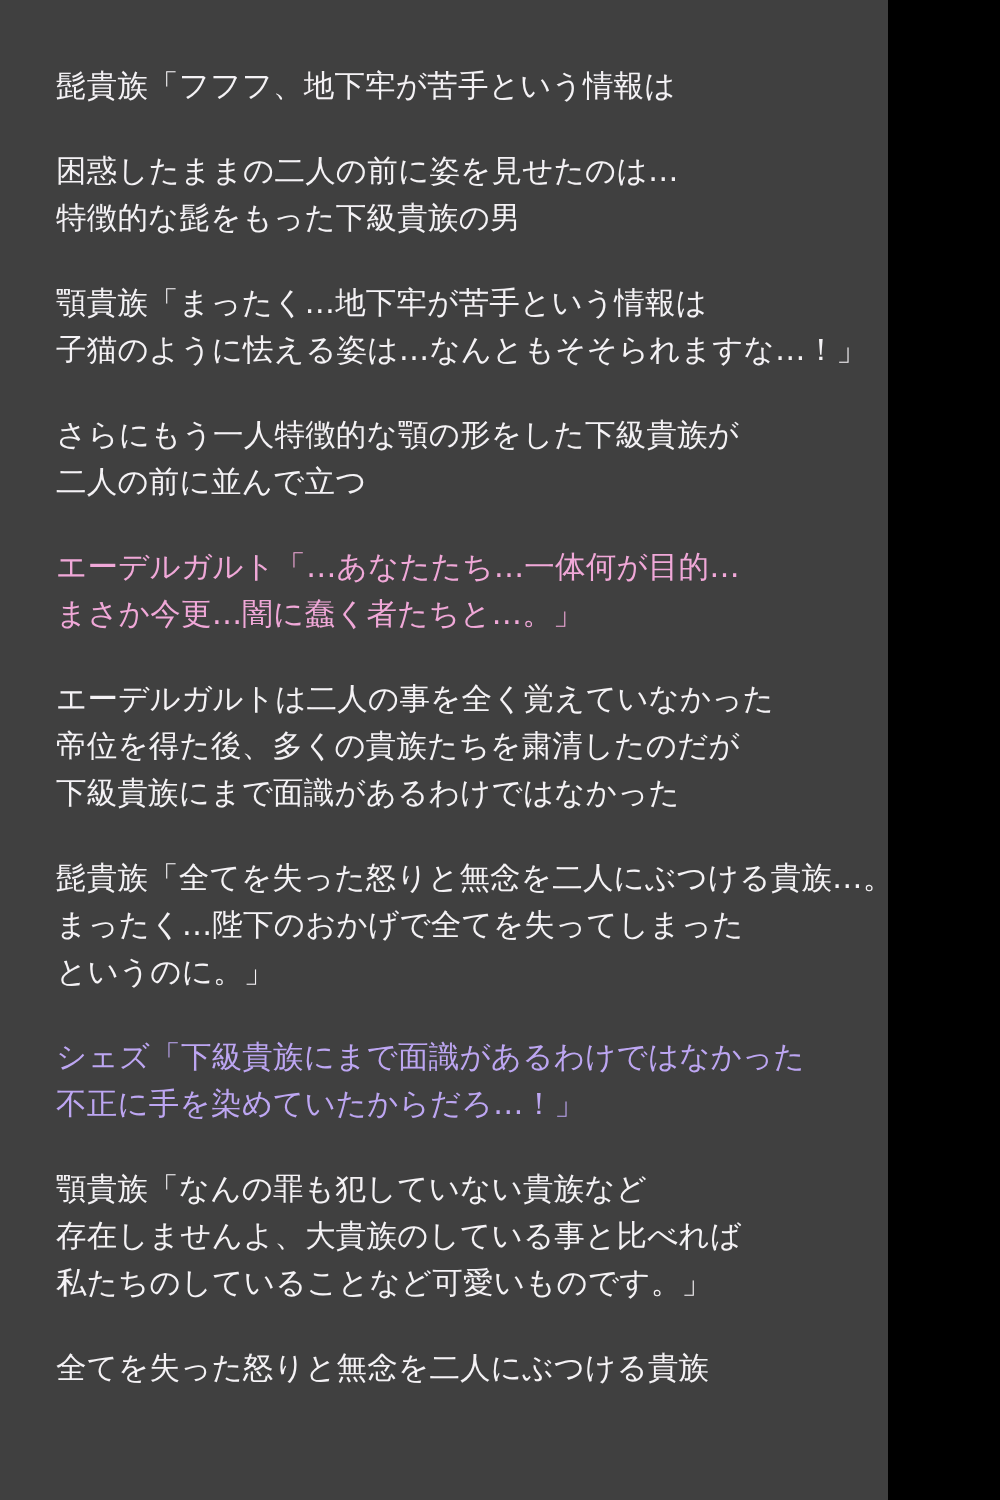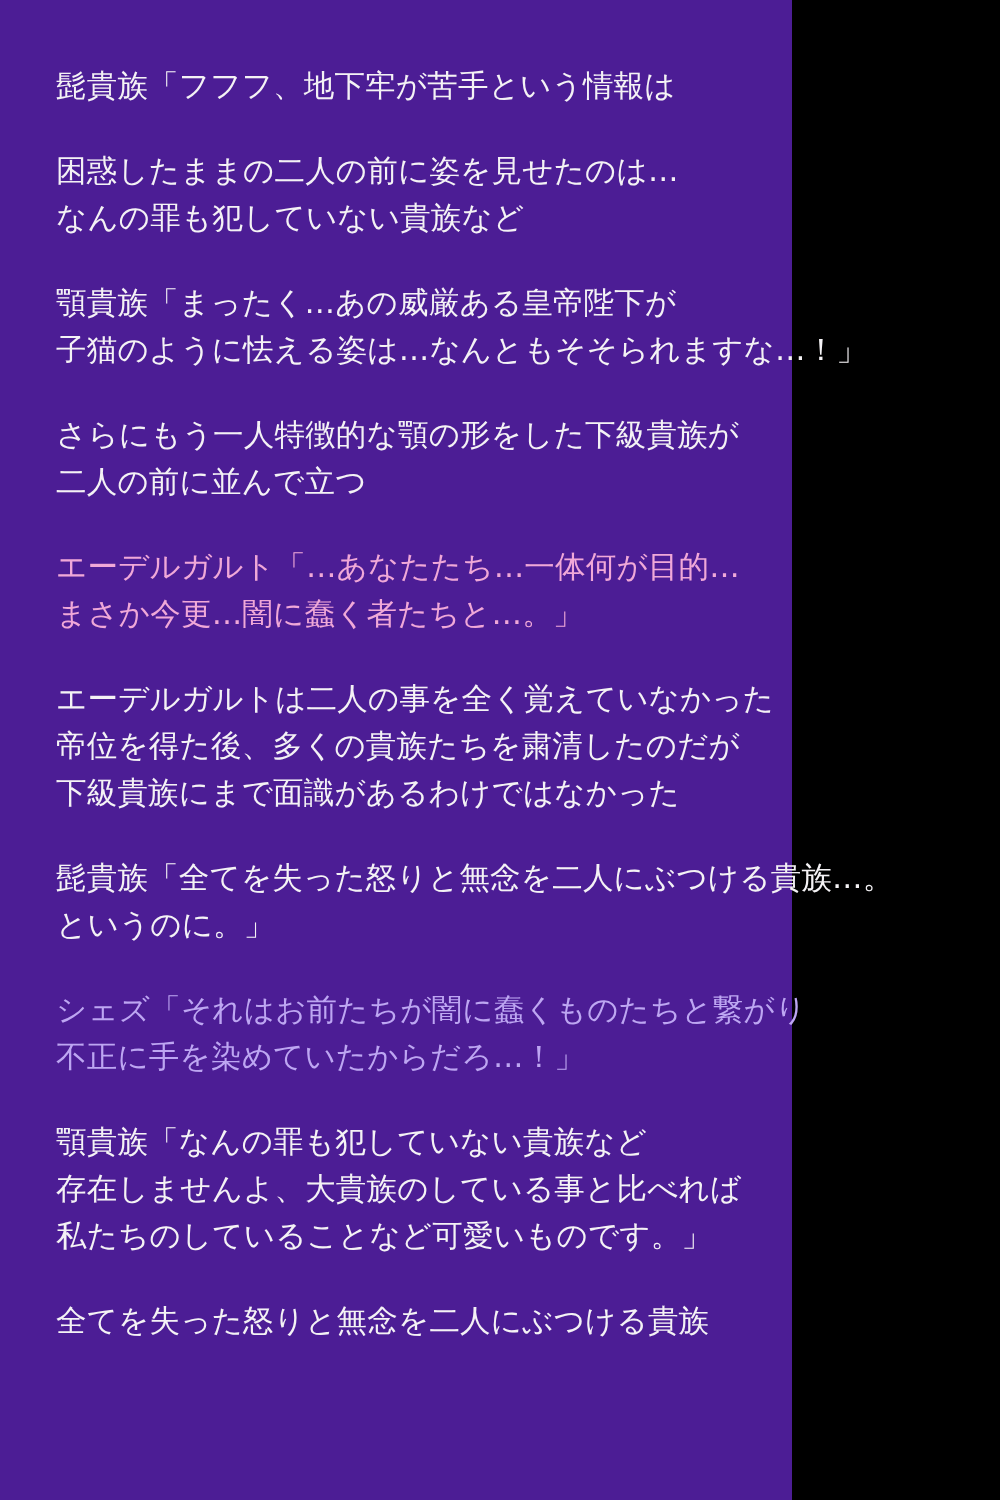--- a/index.html
+++ b/index.html
@@ -8,23 +8,23 @@
     background: #000000;
   }
   body {
     width: 1000px;
     height: 1500px;
     overflow: hidden;
     font-family: "DejaVu Sans", "Liberation Sans", sans-serif;
   }
   .page {
     position: relative;
-    width: 792px;
+    width: 888px;
     height: 1500px;
-    background: #4c1d95;
+    background: #404040;
     box-sizing: border-box;
     padding: 62px 56px 16px 56px;
   }
   .script {
     display: block;
   }
   .block {
     margin: 0 0 38px 0;
   }
   .line {
@@ -41,45 +41,46 @@
 </head>
 <body>
 
 <div class="page">
   <div class="script" id="script-root">
       <div class="block">
         <div class="line c-white">髭貴族「フフフ、地下牢が苦手という情報は</div>
       </div>
       <div class="block">
         <div class="line c-white">困惑したままの二人の前に姿を見せたのは…</div>
-        <div class="line c-white">なんの罪も犯していない貴族など</div>
+        <div class="line c-white">特徴的な髭をもった下級貴族の男</div>
       </div>
       <div class="block">
-        <div class="line c-white">顎貴族「まったく…あの威厳ある皇帝陛下が</div>
+        <div class="line c-white">顎貴族「まったく…地下牢が苦手という情報は</div>
         <div class="line c-white">子猫のように怯える姿は…なんともそそられますな…！」</div>
       </div>
       <div class="block">
         <div class="line c-white">さらにもう一人特徴的な顎の形をした下級貴族が</div>
         <div class="line c-white">二人の前に並んで立つ</div>
       </div>
       <div class="block">
         <div class="line c-pink">エーデルガルト「…あなたたち…一体何が目的…</div>
         <div class="line c-pink">まさか今更…闇に蠢く者たちと…。」</div>
       </div>
       <div class="block">
         <div class="line c-white">エーデルガルトは二人の事を全く覚えていなかった</div>
         <div class="line c-white">帝位を得た後、多くの貴族たちを粛清したのだが</div>
         <div class="line c-white">下級貴族にまで面識があるわけではなかった</div>
       </div>
       <div class="block">
         <div class="line c-white">髭貴族「全てを失った怒りと無念を二人にぶつける貴族…。</div>
+        <div class="line c-white">まったく…陛下のおかげで全てを失ってしまった</div>
         <div class="line c-white">というのに。」</div>
       </div>
       <div class="block">
-        <div class="line c-violet">シェズ「それはお前たちが闇に蠢くものたちと繋がり</div>
+        <div class="line c-violet">シェズ「下級貴族にまで面識があるわけではなかった</div>
         <div class="line c-violet">不正に手を染めていたからだろ…！」</div>
       </div>
       <div class="block">
         <div class="line c-white">顎貴族「なんの罪も犯していない貴族など</div>
         <div class="line c-white">存在しませんよ、大貴族のしている事と比べれば</div>
         <div class="line c-white">私たちのしていることなど可愛いものです。」</div>
       </div>
       <div class="block">
         <div class="line c-white">全てを失った怒りと無念を二人にぶつける貴族</div>
       </div>

